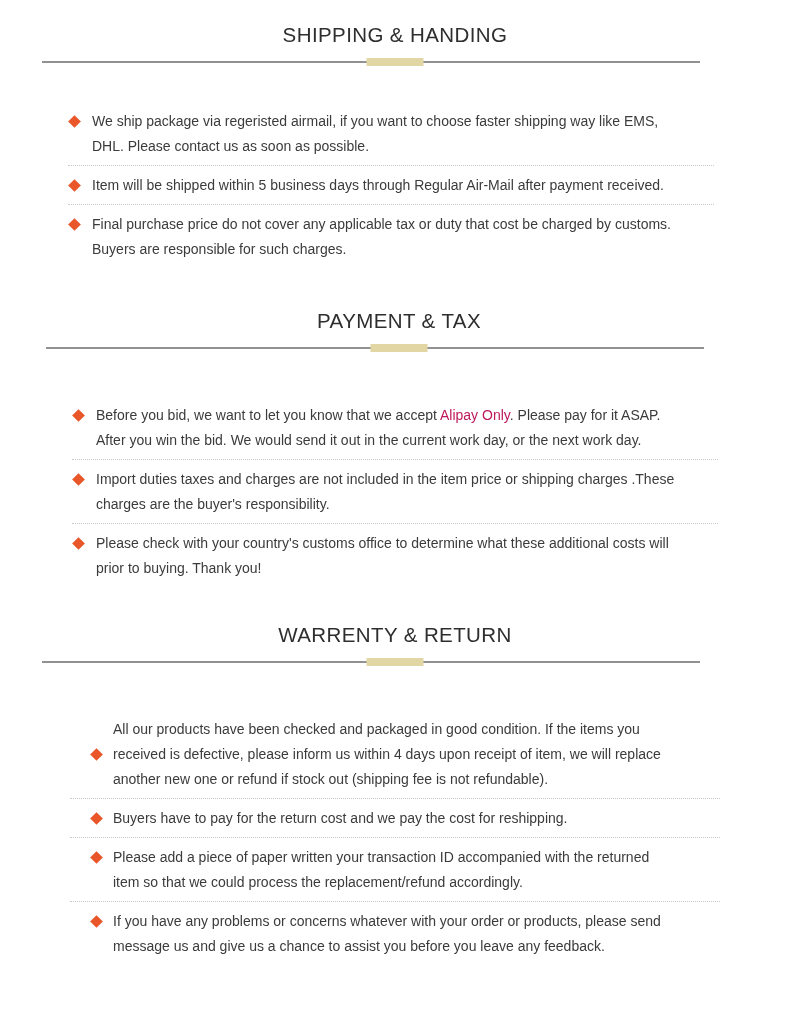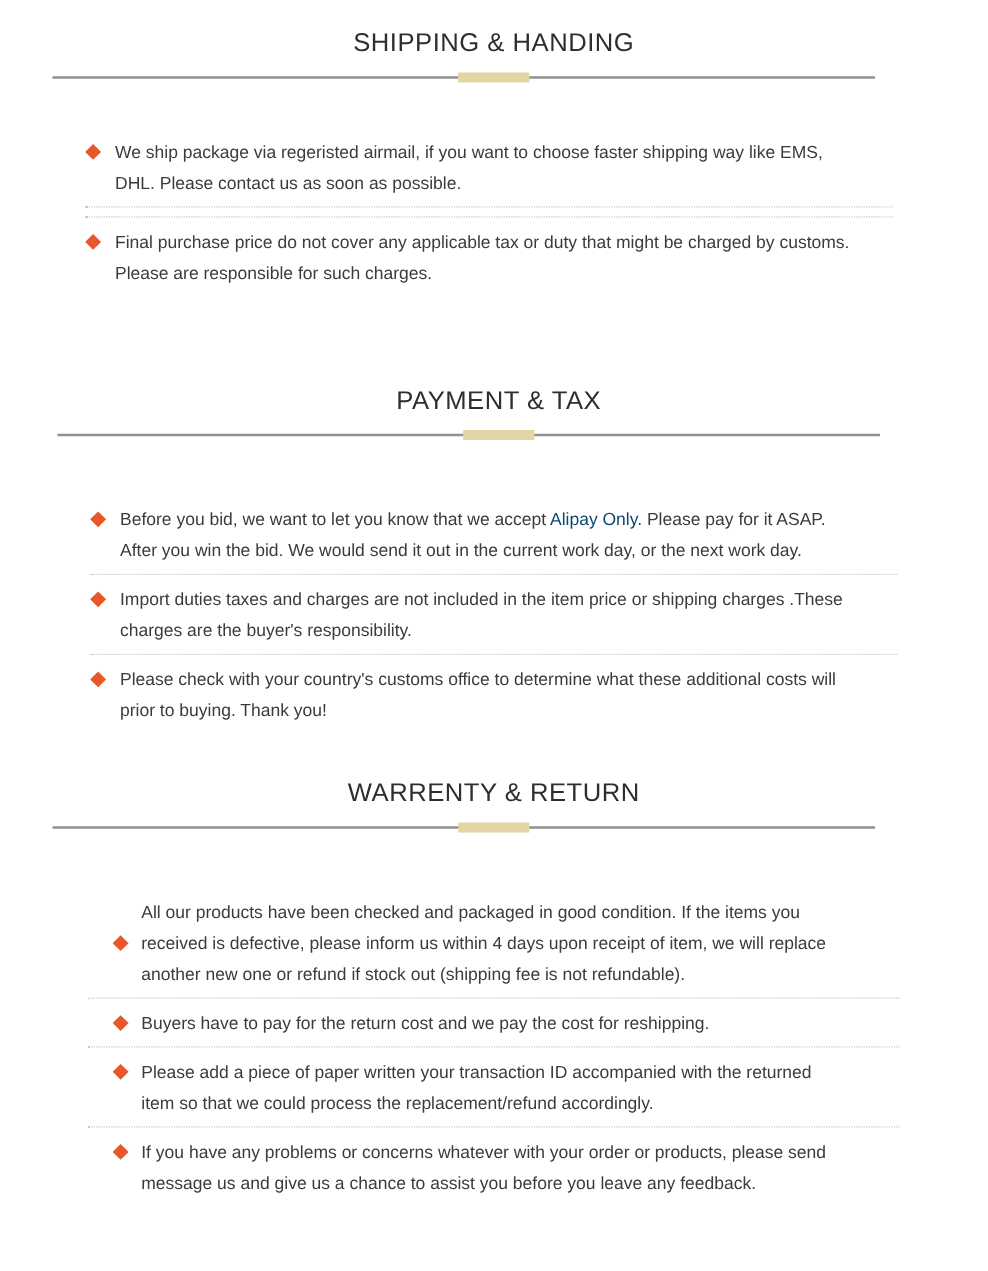--- a/index.html
+++ b/index.html
@@ -83,21 +83,21 @@
     transform: rotate(45deg);
   }
   .bullet-item .item-text { display: block; }
 
   .dotted-sep {
     height: 1px;
     border-top: 1px dotted #c9c9c9;
     margin: 6px 0 6px 0;
   }
 
-  .accent-red { color: #0c4a6e; }
+  .accent-red { color: #be185d; }
 
   
   #section-shipping { position: absolute; left: 0; top: 22px; width: 790px; }
   #section-shipping .list-wrap {
     margin: 40px 0 0 0;
     padding: 0 100px 0 68px;
   }
   #section-shipping .bullet-item .diamond { top: 8px; }
   #section-shipping .dotted-sep { margin-left: 0; margin-right: -24px; }
 
@@ -138,26 +138,30 @@
 
     <ul class="bullet-list list-wrap">
 
       <li class="bullet-item">
         <span class="diamond"></span>
         <span class="item-text">We ship package via regeristed airmail, if you want to choose faster shipping way like EMS, DHL. Please contact us as soon as possible.</span>
       </li>
 
       <li class="dotted-sep"></li>
 
-
-      <li class="dotted-sep"></li>
-
-      <li class="bullet-item">
-        <span class="diamond"></span>
-        <span class="item-text">Final purchase price do not cover any applicable tax or duty that might be charged by customs. Please are responsible for such charges.</span>
+      <li class="bullet-item">
+        <span class="diamond"></span>
+        <span class="item-text">Item will be shipped within 5 business days through Regular Air-Mail after payment received.</span>
+      </li>
+
+      <li class="dotted-sep"></li>
+
+      <li class="bullet-item">
+        <span class="diamond"></span>
+        <span class="item-text">Final purchase price do not cover any applicable tax or duty that cost be charged by customs. Buyers are responsible for such charges.</span>
       </li>
 
     </ul>
   </div>
 
   <div class="section" id="section-payment">
 
     <h2 class="section-title">PAYMENT &amp; TAX</h2>
 
     <div class="title-rule">

